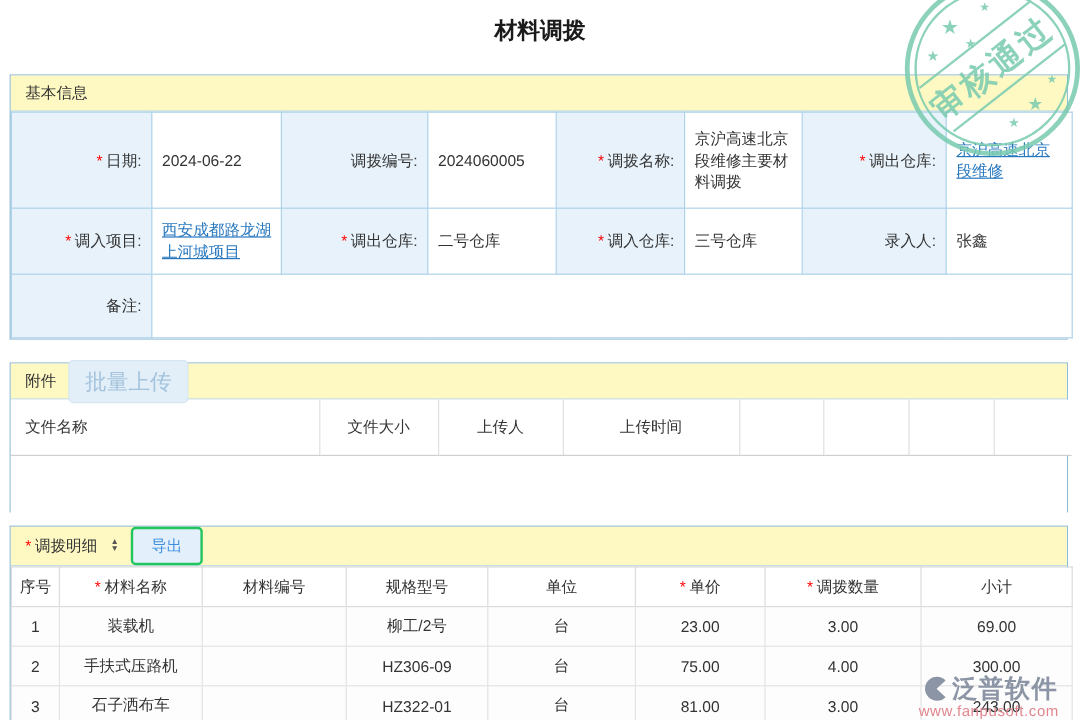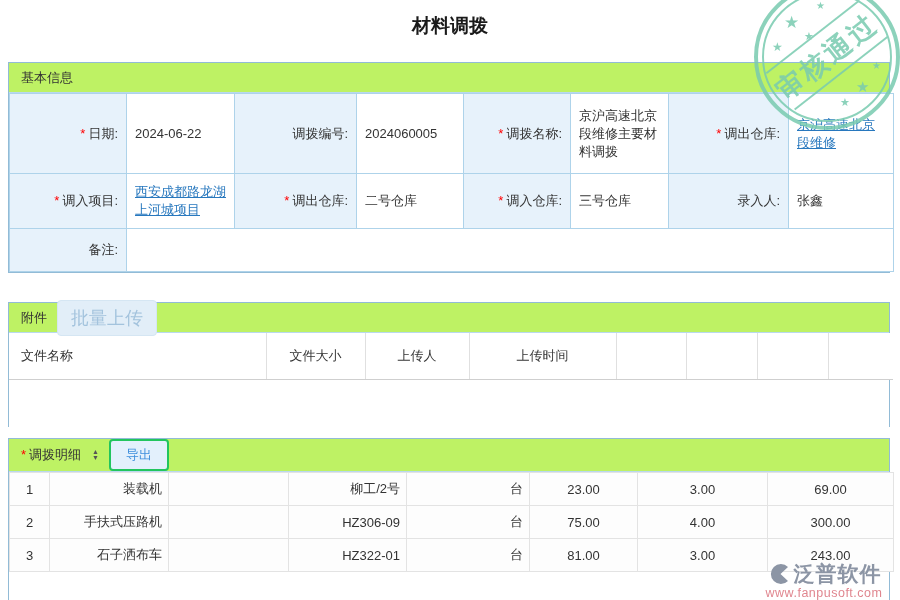--- a/index.html
+++ b/index.html
@@ -5,21 +5,21 @@
   html,body{margin:0;padding:0;}
   body{
     width:900px;height:600px;position:relative;overflow:hidden;
     background:#fff;font-family:"Liberation Sans",sans-serif;color:#333;
   }
   .page-title{position:absolute;top:13px;left:0;width:100%;text-align:center;
     font-size:19px;font-weight:bold;color:#1a1a1a;}
 
   .panel{position:absolute;left:8px;width:882px;border:1px solid #92bbd6;background:#fff;box-sizing:border-box;}
   .section-bar{height:29px;display:flex;align-items:center;gap:10px;
-    padding-left:12px;background:#bef264;font-size:13px;color:#333;
+    padding-left:12px;background:#fef9c3;font-size:13px;color:#333;
     border-bottom:1px solid #b9d9ee;}
 
   
   .panel-basic{top:62px;}
   table.grid{border-collapse:collapse;table-layout:fixed;width:100%;font-size:13px;color:#333;}
   table.grid td{border:1px solid #aed3ea;vertical-align:middle;word-break:break-all;}
   td.lbl{background:#e7f2fb;text-align:right;padding:4px 8px 4px 2px;}
   td.val{background:#fff;text-align:left;padding:4px 8px;}
   .req{color:#ff0000;margin-right:3px;font-size:13px;}
   a.lnk{color:#2878be;text-decoration:underline;cursor:pointer;}
@@ -39,21 +39,21 @@
   .panel-detail{top:438px;height:200px;}
   .section-bar.detail{height:32px;}
   .btn-export{background:#e3f0fc;color:#3f8fdc;border:2px solid #22c55e;
     border-radius:4px;padding:5px 15px;font-size:13px;cursor:pointer;}
   .spinner{display:inline-flex;flex-direction:column;color:#555;font-size:7px;
     line-height:6px;margin-left:1px;cursor:pointer;}
   table.det{border-collapse:collapse;table-layout:fixed;width:100%;font-size:13px;color:#333;}
   table.det td{height:32px;border:1px solid #e3e3e3;background:#fdfdfd;padding:0 6px;}
   table.det tr.hdr td{background:#fff;text-align:center;border-color:#dcdcdc;}
   td.c{text-align:center;}
-  td.l{text-align:right;padding-left:10px;}
+  td.l{text-align:center;padding-left:10px;}
 
   
   .stamp{position:absolute;left:754px;top:-16px;width:146px;height:146px;z-index:10;opacity:.85;pointer-events:none;}
   .stamp-outer{position:absolute;left:0;top:0;right:0;bottom:0;border:4px solid #79cbb0;border-radius:50%;}
   .stamp-inner{position:absolute;left:8px;top:8px;right:8px;bottom:8px;border:2px solid #79cbb0;border-radius:50%;}
   .stamp-text{position:absolute;left:50%;top:50%;
     transform:translate(-50%,-50%) rotate(-38deg);
     font-size:27px;font-weight:bold;color:#79cbb0;letter-spacing:3px;white-space:nowrap;}
   .stamp-line{position:absolute;left:14px;right:14px;top:70px;height:2px;background:#79cbb0;}
   .stamp-line.a{transform:rotate(-38deg) translateY(-23px);}
@@ -108,21 +108,21 @@
         <a class="lnk">西安成都路龙湖上河城项目</a></td>
       <td class="lbl">
         <span class="req">*</span><span>调出仓库:</span></td>
       <td class="val">二号仓库</td>
       <td class="lbl">
         <span class="req">*</span><span>调入仓库:</span></td>
       <td class="val">三号仓库</td>
       <td class="lbl"><span>录入人:</span></td>
       <td class="val">张鑫</td>
     </tr>
-    <tr style="height:43px">
+    <tr style="height:53px">
       <td class="lbl"><span>备注:</span></td>
       <td class="val" colspan="7"></td>
     </tr>
   </tbody>
     </table>
 </div>
 
 <div class="panel panel-attach">
   <div class="section-bar">
     <span>附件</span>
@@ -170,20 +170,33 @@
       <col style="width:40px">
         <col style="width:119px">
         <col style="width:120px">
         <col style="width:118px">
       <col style="width:123px">
         <col style="width:108px">
         <col style="width:130px">
         <col style="width:126px">
     </colgroup>
     <tbody>
+        <tr class="hdr">
+      <td>序号</td>
+      <td>
+        <span class="req">*</span><span>材料名称</span></td>
+      <td>材料编号</td>
+      <td>规格型号</td>
+      <td>单位</td>
+      <td>
+        <span class="req">*</span><span>单价</span></td>
+      <td>
+        <span class="req">*</span><span>调拨数量</span></td>
+      <td>小计</td>
+    </tr>
     <tr>
       <td class="c">1</td>
       <td class="l">装载机</td>
       <td class="l"></td>
       <td class="l">柳工/2号</td>
       <td class="l">台</td>
       <td class="c">23.00</td>
       <td class="c">3.00</td>
       <td class="c">69.00</td>
     </tr>

